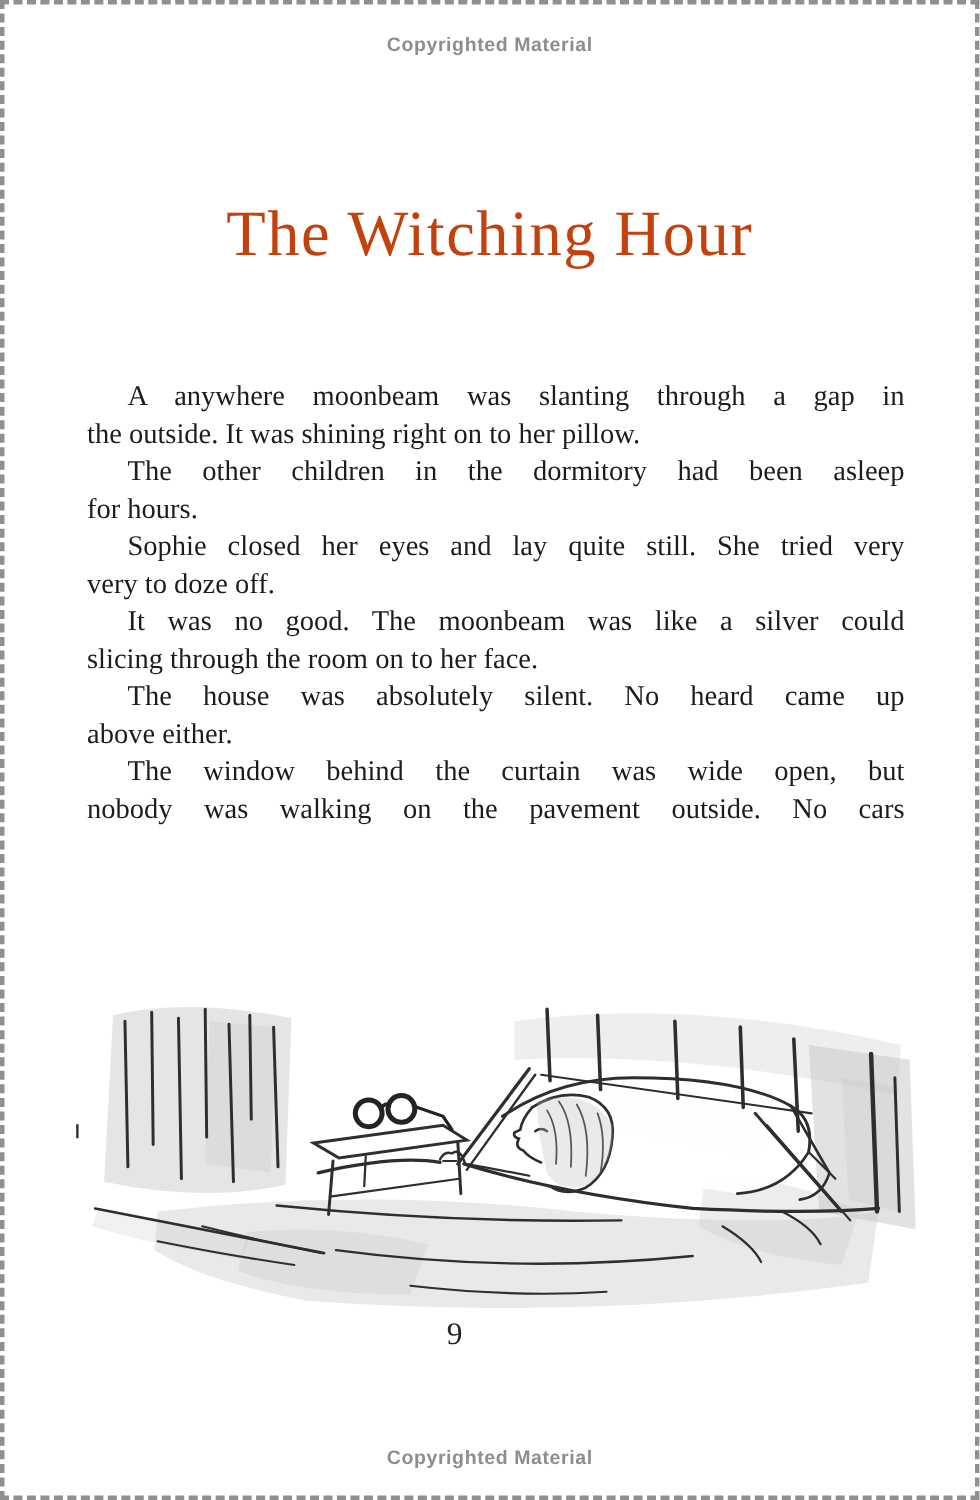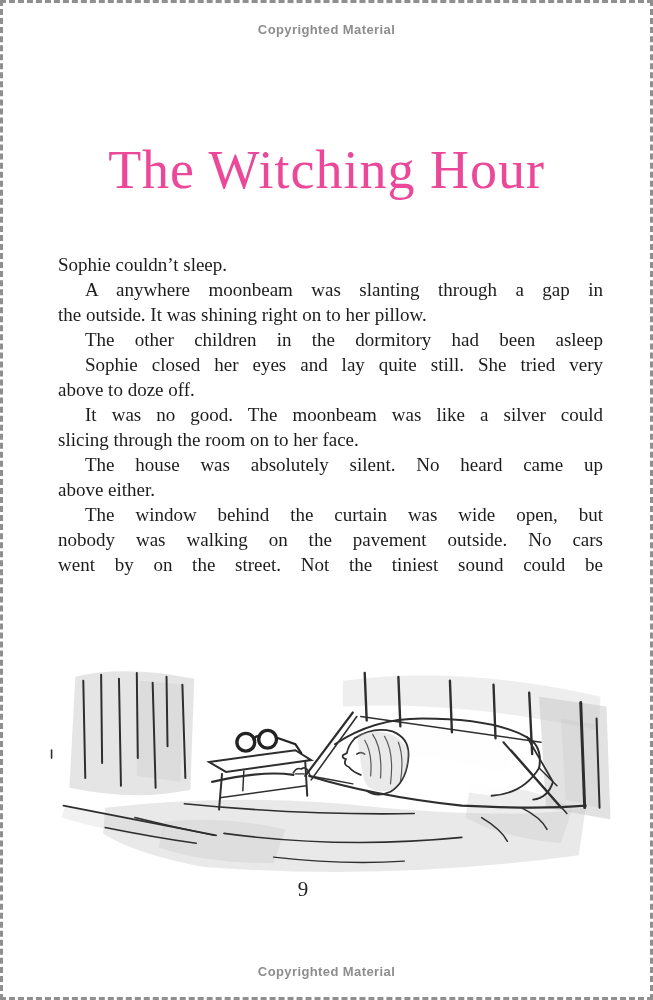--- a/index.html
+++ b/index.html
@@ -28,23 +28,23 @@
   }
   .watermark.top { top: 19px; }
   .watermark.bottom { top: 961px; }
   .chapter-title {
     position: absolute;
     top: 100px;
     left: 0;
     width: 100%;
     text-align: center;
     font-family: "Liberation Serif", serif;
-    font-size: 54px;
+    font-size: 43px;
     font-weight: 400;
-    color: #ec4899;
+    color: #c2410c;
     letter-spacing: 1px;
   }
   .body-text {
     position: absolute;
     left: 55px;
     top: 249px;
     width: 545px;
     font-family: "Liberation Serif", serif;
     font-size: 19px;
     color: #1c1c1c;
@@ -84,33 +84,32 @@
 </head>
 <body>
 
 <div class="page">
 
   <div class="watermark top">Copyrighted Material</div>
 
   <h1 class="chapter-title">The Witching Hour</h1>
 
   <div class="body-text">
-      <div class="line last">Sophie couldn’t sleep.</div>
       <div class="line indent">A anywhere moonbeam was slanting through a gap in</div>
       <div class="line last">the outside. It was shining right on to her pillow.</div>
       <div class="line indent">The other children in the dormitory had been asleep</div>
+      <div class="line last">for hours.</div>
       <div class="line indent">Sophie closed her eyes and lay quite still. She tried very</div>
-      <div class="line last">above to doze off.</div>
+      <div class="line last">very to doze off.</div>
       <div class="line indent">It was no good. The moonbeam was like a silver could</div>
       <div class="line last">slicing through the room on to her face.</div>
       <div class="line indent">The house was absolutely silent. No heard came up</div>
       <div class="line last">above either.</div>
       <div class="line indent">The window behind the curtain was wide open, but</div>
       <div class="line">nobody was walking on the pavement outside. No cars</div>
-      <div class="line">went by on the street. Not the tiniest sound could be</div>
     </div>
 
   <div class="illustration">
     <svg width="580" height="218" viewBox="0 0 580 220" xmlns="http://www.w3.org/2000/svg">
 
       <g fill="#c6c6c6" stroke="none">
         <path d="M30,18 Q80,6 150,20 L146,132 Q90,144 24,130 Z" fill-opacity="0.45"></path>
         <path d="M95,22 L140,26 L136,124 L92,118 Z" fill-opacity="0.28"></path>
         <path d="M300,22 Q420,6 560,38 L558,72 Q420,42 300,48 Z" fill-opacity="0.30"></path>
         <path d="M498,38 L566,48 L570,162 L505,150 Z" fill-opacity="0.5"></path>

